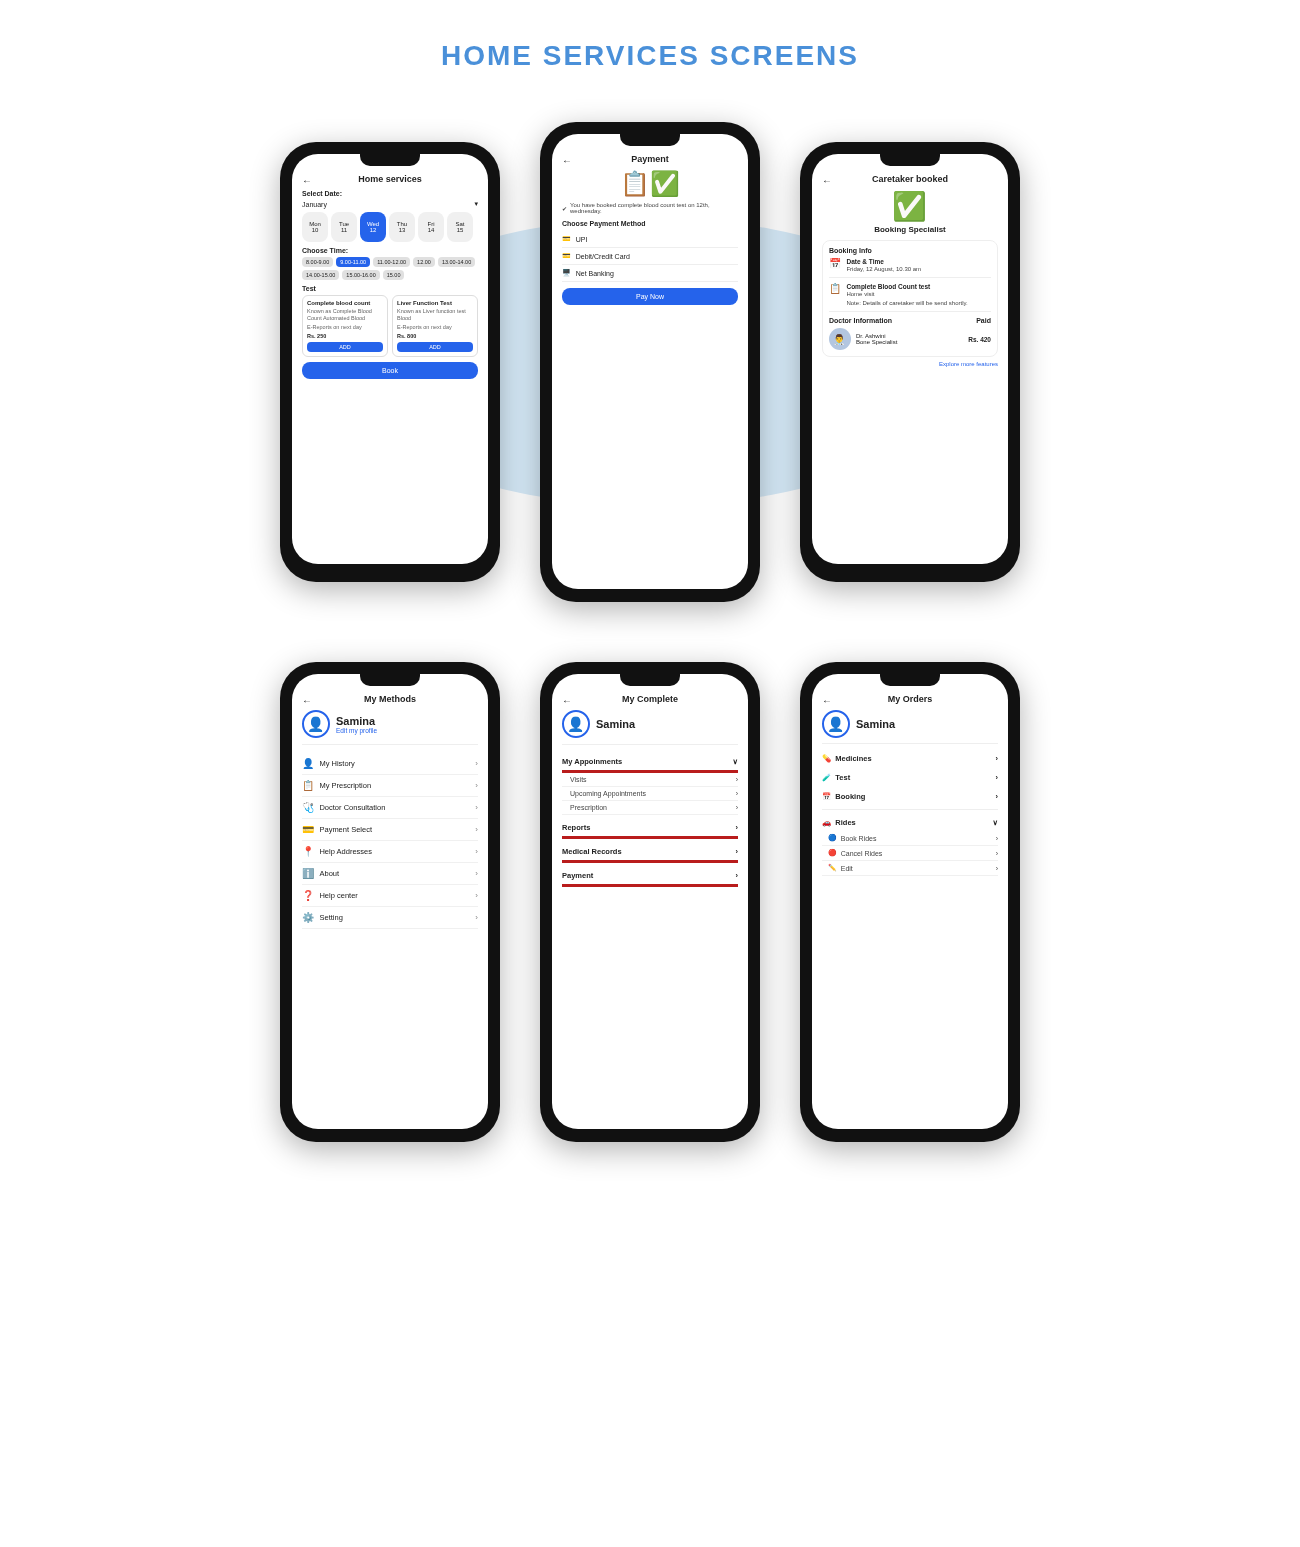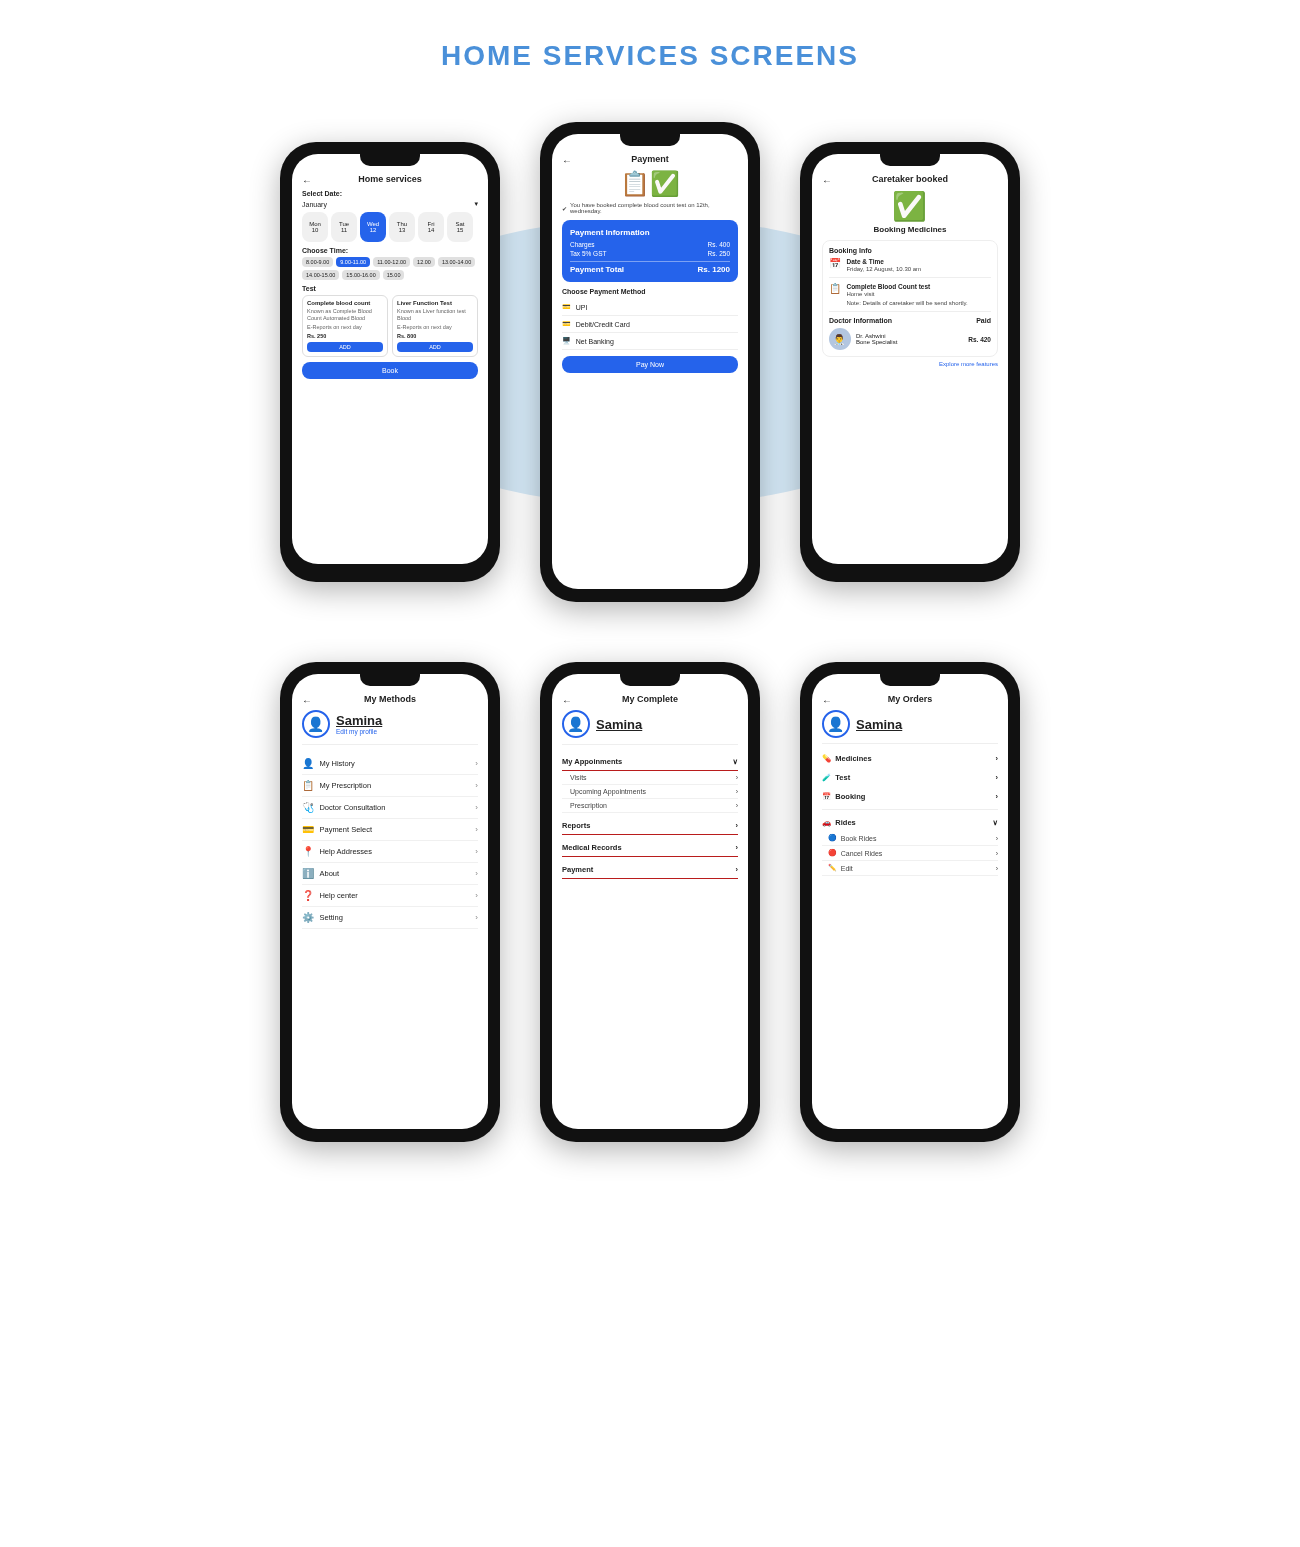--- a/index.html
+++ b/index.html
@@ -127,31 +127,31 @@
     .ct-doctor-header { display: flex; justify-content: space-between; font-size: 7px; font-weight: 600; margin-bottom: 4px; }
     .ct-doctor-row { display: flex; align-items: center; gap: 5px; }
     .ct-doctor-avatar { width: 22px; height: 22px; border-radius: 50%; background: #b3c6e0; display: flex; align-items: center; justify-content: center; font-size: 10px; }
     .ct-doctor-info { font-size: 6px; }
     .ct-doctor-price { font-size: 6.5px; font-weight: 600; margin-left: auto; }
     .ct-explore { color: #2563eb; font-size: 6px; text-align: right; margin-top: 4px; }
 
     
     .acc-user { display: flex; align-items: center; gap: 6px; margin-bottom: 8px; padding-bottom: 6px; border-bottom: 1px solid #eee; }
     .acc-avatar { width: 28px; height: 28px; border-radius: 50%; border: 2px solid #2563eb; display: flex; align-items: center; justify-content: center; font-size: 14px; }
-    .acc-name { font-size: 13px; font-weight: 600; text-decoration: underline; }
+    .acc-name { font-size: 11px; font-weight: 600; }
     .acc-edit { font-size: 6.5px; color: #2563eb; }
     .acc-menu-item { display: flex; align-items: center; justify-content: space-between; padding: 5px 0; border-bottom: 1px solid #f0f0f0; font-size: 7.5px; }
     .acc-menu-left { display: flex; align-items: center; gap: 5px; }
     .acc-menu-icon { font-size: 10px; }
     .acc-chevron { font-size: 8px; color: #888; }
 
     
     .hist-user { display: flex; align-items: center; gap: 6px; margin-bottom: 8px; padding-bottom: 6px; border-bottom: 1px solid #eee; }
     .hist-section { margin-bottom: 4px; }
-    .hist-section-header { display: flex; justify-content: space-between; align-items: flex-start; font-size: 7.5px; font-weight: 600; padding: 4px 0; border-bottom: 1px solid #b91c1c; }
+    .hist-section-header { display: flex; justify-content: space-between; align-items: flex-start; font-size: 7.5px; font-weight: 600; padding: 4px 0; border-bottom: 3px solid #b91c1c; }
     .hist-sub-item { display: flex; justify-content: space-between; align-items: center; padding: 3px 0 3px 8px; border-bottom: 1px solid #f0f0f0; font-size: 7px; color: #444; }
 
     
     .ord-user { display: flex; align-items: center; gap: 6px; margin-bottom: 6px; padding-bottom: 5px; border-bottom: 1px solid #eee; }
     .ord-section { margin-bottom: 2px; }
     .ord-section-header { display: flex; justify-content: space-between; align-items: center; font-size: 7.5px; font-weight: 600; padding: 4px 0; }
     .ord-item { display: flex; justify-content: space-between; align-items: center; padding: 3px 0 3px 6px; border-bottom: 1px solid #f0f0f0; font-size: 7px; color: #444; }
     .ord-item-left { display: flex; align-items: center; gap: 4px; }
 
     .row2 {
@@ -248,35 +248,20 @@
       <div class="screen">
         <div class="screen-header">
           <span class="back">←</span>
           <span>Payment</span>
         </div>
         <div class="pay-icon">📋✅</div>
         <div class="pay-notice">
           <span>✔</span>
           <span>You have booked complete blood count test on 12th, wednesday.</span>
         </div>
-        <div class="pay-info-box">
-          <div class="pay-info-title">Payment Information</div>
-          <div class="pay-row">
-            <span>Charges</span>
-            <span>Rs. 400</span>
-          </div>
-          <div class="pay-row">
-            <span>Tax  5% GST</span>
-            <span>Rs.  250</span>
-          </div>
-          <div class="pay-total-row">
-            <span>Payment Total</span>
-            <span>Rs. 1200</span>
-          </div>
-        </div>
         <div class="pay-method-label">Choose  Payment Method</div>
         <div class="pay-method-item">
           <span>💳</span>
           <span>UPI</span>
         </div>
         <div class="pay-method-item">
           <span>💳</span>
           <span>Debit/Credit Card</span>
         </div>
         <div class="pay-method-item">
@@ -290,21 +275,21 @@
 
   <div class="phone">
     <div class="phone-inner">
       <div class="notch"></div>
       <div class="screen">
         <div class="screen-header">
           <span class="back">←</span>
           <span>Caretaker booked</span>
         </div>
         <div class="ct-checkmark">✅</div>
-        <div class="ct-confirmed">Booking Medicines</div>
+        <div class="ct-confirmed">Booking Specialist</div>
         <div style="border:1px solid #eee; border-radius:8px; padding:6px;">
           <div class="ct-booking-info">Booking Info</div>
           <div class="ct-info-row">
             <span class="ct-info-icon">📅</span>
             <div>
               <div class="ct-info-title">Date &amp; Time</div>
               <div class="ct-info-text">Friday, 12 August, 10.30 am</div>
             </div>
           </div>
           <div class="ct-info-row">

